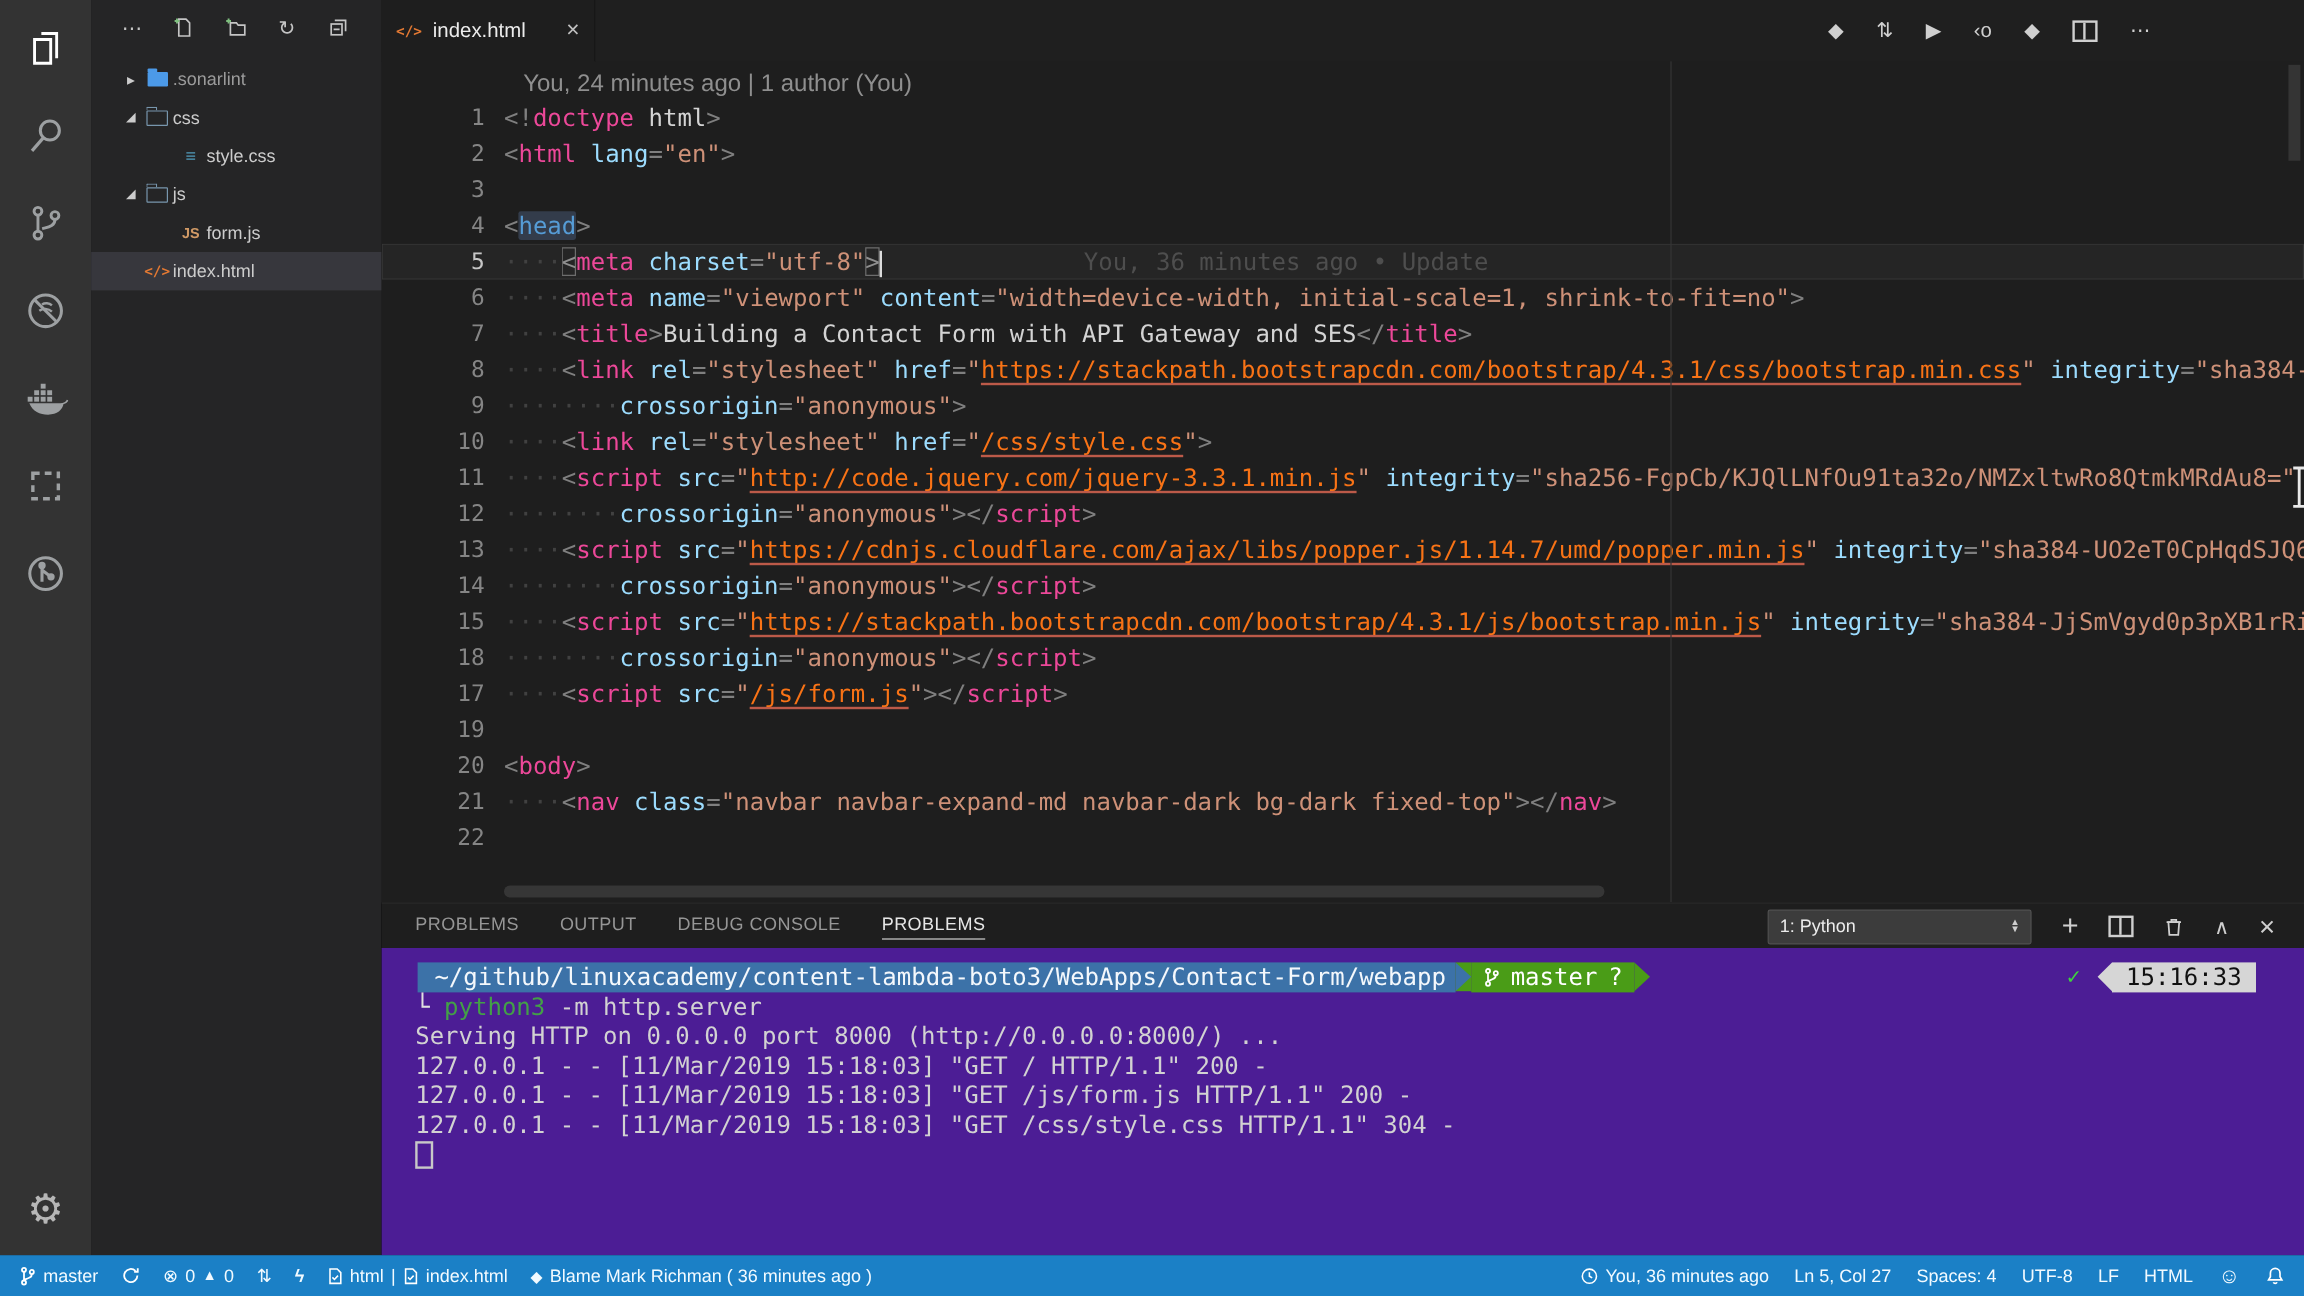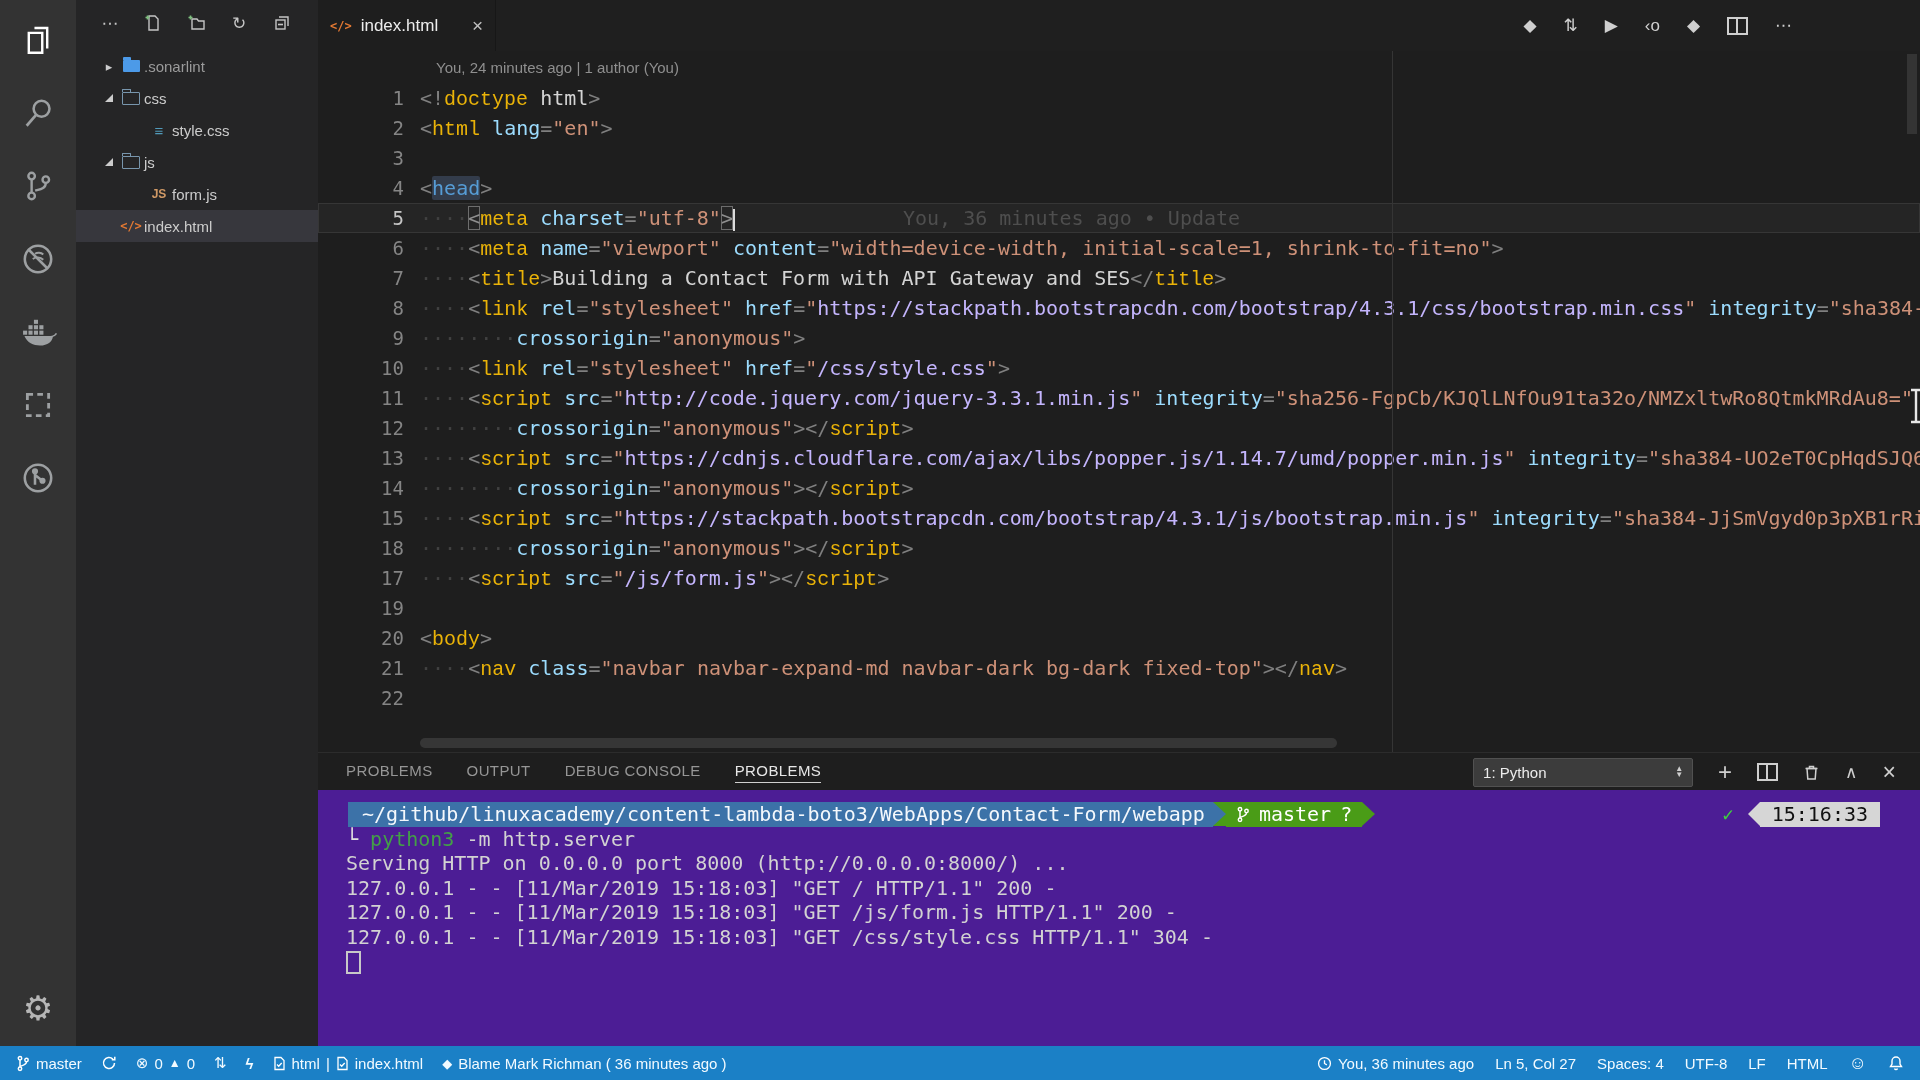--- a/index.html
+++ b/index.html
@@ -36,33 +36,33 @@
        color:#ececec;font-size:17px;border-right:1px solid #171717;cursor:pointer;}
   .tab-close{margin-left:auto;color:#c0c0c0;font-size:19px;cursor:pointer;}
   .tab-actions{margin-left:auto;display:flex;align-items:center;gap:27px;padding-right:128px;color:#cfcfcf;}
   .ta-icon{font-size:17px;cursor:pointer;display:flex;align-items:center;justify-content:center;}
   .split-box{width:17px;height:14px;border:2px solid #cfcfcf;position:relative;}
   .split-box::before{content:"";position:absolute;left:7px;top:0;bottom:0;width:2px;background:#cfcfcf;}
   
   .editor{position:absolute;top:51px;left:0;right:0;height:701px;overflow:hidden;
           font-family:"DejaVu Sans Mono",monospace;font-size:20px;}
   .codelens{position:absolute;top:8px;left:102px;padding-left:16px;color:#8f8f8f;
-            font-family:"Liberation Sans",sans-serif;font-size:15px;}
+            font-family:"Liberation Sans",sans-serif;font-size:20px;}
   .lines{position:absolute;top:32px;left:0;right:0;}
   .code-line{height:30px;line-height:30px;display:flex;white-space:pre;}
   .ln{width:86px;flex:none;text-align:right;color:#858585;font-size:19px;}
   .codetxt{flex:none;padding-left:16px;}
   .code-line.current{background:rgba(255,255,255,0.035);box-shadow:inset 0 0 0 1px rgba(255,255,255,0.08);}
   .code-line.current .ln{color:#c6c6c6;}
   .tok-p{color:#7f7f7f;}
-  .tok-t{color:#eab308;font-family:Liberation Mono, monospace;}
+  .tok-t{color:#ec4899;}
   .tok-th{color:#569cd6;background:rgba(95,125,170,0.32);border-radius:2px;}
   .tok-a{color:#9cdcfe;}
   .tok-s{color:#ce9178;}
-  .tok-u{color:#c4b5fd;text-decoration-color:#bc5a49;text-underline-offset:4px;}
+  .tok-u{color:#f97316;text-decoration:underline;text-decoration-color:#bc5a49;text-underline-offset:4px;}
   .tok-x{color:#d4d4d4;}
   .tok-w{color:#414141;}
   .tok-pb{color:#8f8f8f;box-shadow:inset 0 0 0 1px #6d6d6d;}
   .cursor{display:inline-block;width:2px;height:22px;background:#dcdcdc;vertical-align:middle;}
   .blame{color:#4e4e4e;margin-left:168px;}
   .ruler{position:absolute;left:1074px;top:0;height:100%;width:1px;background:#353535;}
   .hscroll{position:absolute;left:102px;top:687px;width:917px;height:10px;background:#4a4a4a;opacity:.55;border-radius:5px;}
   .vscroll{position:absolute;right:3px;top:3px;width:10px;height:80px;background:#4a4a4a;opacity:.5;}
   .ibeam{position:absolute;left:1590px;top:336px;}
   

